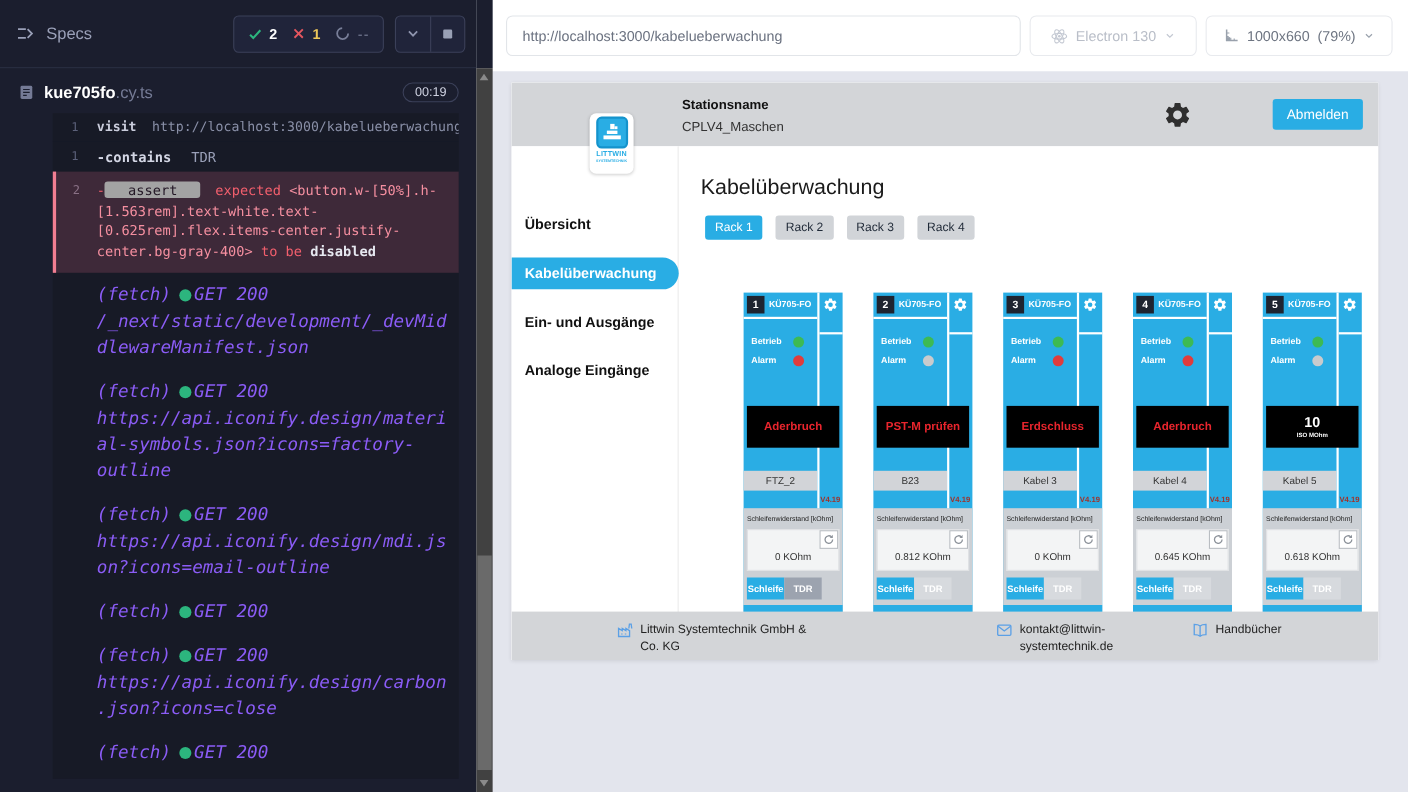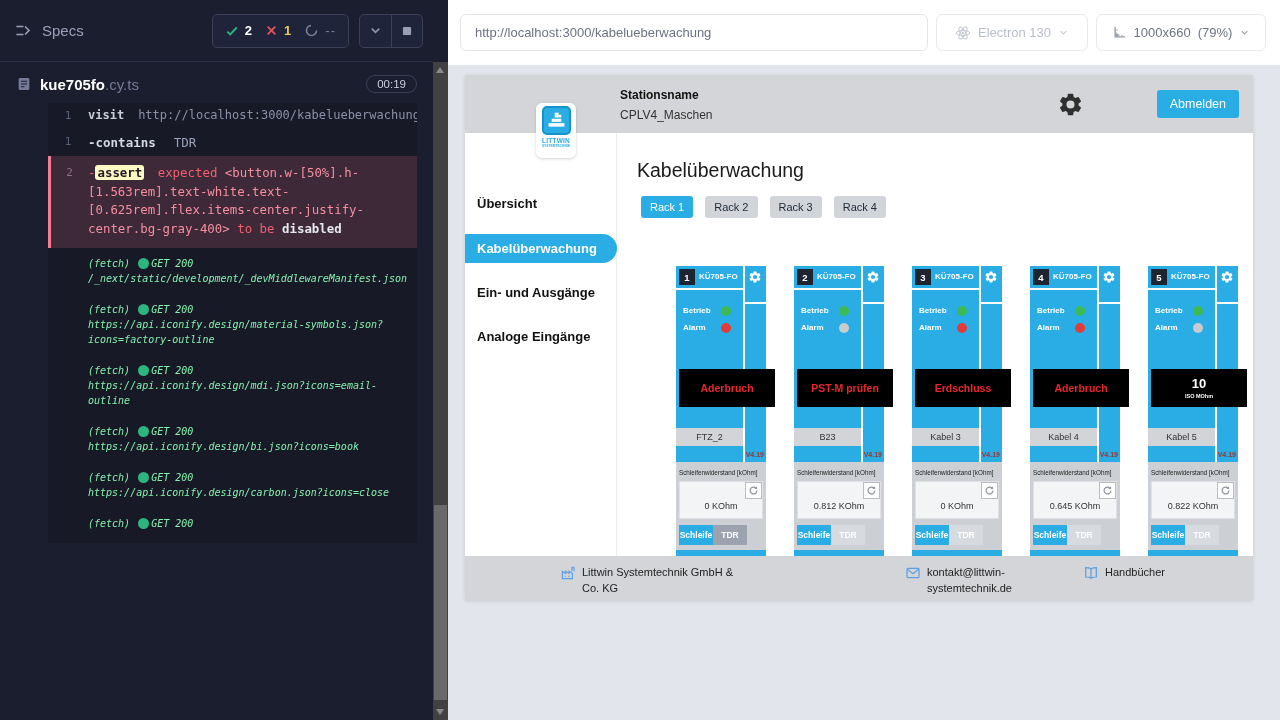--- a/index.html
+++ b/index.html
@@ -28,25 +28,25 @@
 .code-visit .cmd{font-weight:bold;color:#c9ccdb}
 .code-visit .arg{color:#8a90a8;margin-left:14px}
 .section-row{display:flex;align-items:center;gap:8px;margin:13px 0 7px 18px;color:#9aa0b8;font-size:11px;font-weight:bold;letter-spacing:.4px;cursor:pointer}
 .log-block{margin:0 16px 0 48px;background:#171a26;padding-bottom:4px}
 .cmd-row{display:flex;padding:6px 8px 6px 0;font-size:12.5px}
 .cmd-row .cname{font-weight:bold;color:#d3d6e4}
 .cmd-row .carg{color:#9aa0b8;margin-left:18px}
 .assert-row{display:flex;background:#3e2939;border-left:3px solid #f27e92;padding:8px 8px 10px 0}
 .assert-row .lnum2{width:37px;text-align:center;color:#8a7186;font-size:11px;flex:none;padding-top:2px}
 .amsg{flex:1;font-size:12.4px;line-height:1.5;overflow-wrap:break-word;word-break:break-word;padding-right:4px}
-.badge{background:#fef9c3;color:#241826;font-weight:bold;border-radius:3px;padding:0 2px;margin-right:6px}
+.badge{background:#a3a3a3;color:#241826;font-weight:normal;border-radius:3px;padding:0 21px;margin-right:6px}
 .ared{color:#f25f6d}
 .atarget{color:#f58fa0;font-weight:normal}
 .astate{color:#e6e8f0;font-weight:bold}
-.fetch-row{padding:8px 6px 8px 40px;font-size:10px;font-style:italic;color:#86efac;line-height:1.5}
+.fetch-row{padding:8px 6px 8px 40px;font-size:16px;font-style:italic;color:#8b5cf6;line-height:1.5}
 .fetch-head{display:flex;align-items:center;gap:8px}
 .gdot{width:11px;height:11px;border-radius:50%;background:#2cb57e;display:inline-block;flex:none}
 .fetch-url{overflow-wrap:break-word;word-break:break-word}
 
 .rep-scroll{position:absolute;left:433px;top:62px;width:15px;height:658px;background:#414141}
 .rs-up{position:absolute;top:5px;left:3px;width:0;height:0;border-left:4.5px solid transparent;border-right:4.5px solid transparent;border-bottom:6px solid #8a8a8a}
 .rs-down{position:absolute;bottom:5px;left:3px;width:0;height:0;border-left:4.5px solid transparent;border-right:4.5px solid transparent;border-top:6px solid #8a8a8a}
 .rs-thumb{position:absolute;left:1px;top:443px;width:13px;height:195px;background:#6a6a6a}
 
 .right{position:absolute;left:448px;top:0;width:832px;height:720px}
@@ -79,21 +79,21 @@
 .card{position:relative;width:90px;height:307px;background:#2aade4;flex:none}
 .c-vline{position:absolute;left:67px;top:0;width:2px;height:196px;background:#fff;z-index:1}
 .c-hline1{position:absolute;left:0;top:22px;width:67px;height:2px;background:#fff}
 .c-hline2{position:absolute;left:69px;top:36px;width:21px;height:2px;background:#fff}
 .c-num{position:absolute;left:3px;top:3px;width:16px;height:16px;background:#1e2430;color:#fff;font-size:9.5px;font-weight:bold;display:flex;align-items:center;justify-content:center;z-index:2}
 .c-model{position:absolute;left:23px;top:6px;font-size:8px;font-weight:bold;color:#fff}
 .c-gear{position:absolute;left:72px;top:4px;z-index:2;cursor:pointer}
 .c-led{position:absolute;left:0;width:67px;height:11px}
 .c-led-label{position:absolute;left:7px;top:0;font-size:8px;font-weight:bold;color:#fff}
 .c-dot{position:absolute;left:45px;top:0;width:10px;height:10px;border-radius:50%}
-.c-display{position:absolute;left:3px;top:103px;width:96px;height:38px;background:#000;z-index:2;display:flex;flex-direction:column;align-items:center;justify-content:center}
+.c-display{position:absolute;left:3px;top:103px;width:84px;height:38px;background:#000;z-index:2;display:flex;flex-direction:column;align-items:center;justify-content:center}
 .c-alarm-text{color:#e8252d;font-weight:bold;font-size:10.5px}
 .c-val-big{color:#fff;font-weight:bold;font-size:13px;line-height:1.1}
 .c-val-sub{color:#fff;font-weight:bold;font-size:5.5px;margin-top:2px}
 .c-cable{position:absolute;left:0;top:162px;width:67px;height:18px;background:#d2d4d8;color:#333;font-size:9px;text-align:center;line-height:18px}
 .c-version{position:absolute;right:2px;top:185px;font-size:7px;font-weight:bold;color:#9e342c}
 .c-res{position:absolute;left:0;top:196px;width:90px;height:111px;background:#ccd0d5}
 .c-res-label{position:absolute;left:3px;top:7px;font-size:6.3px;color:#222}
 .c-vbox{position:absolute;left:3px;top:19px;width:84px;height:38px;background:#f3f4f5;border:1px solid #dfe1e4}
 .c-refresh{position:absolute;right:0;top:0;width:17px;height:17px;background:#fff;border:1px solid #b9bdc2;display:flex;align-items:center;justify-content:center;cursor:pointer;padding:0}
 .c-value{position:absolute;left:0;right:0;top:19px;text-align:center;font-size:9px;color:#333}
@@ -221,21 +221,20 @@
               <span style="margin-left: -6px;">GET 200</span>
             </div>
             <div class="fetch-url">https://api.iconify.design/mdi.json?icons=email-outline</div>
           </div>
           <div class="fetch-row codefont">
             <div class="fetch-head">
               <span>(fetch)</span>
               <span class="gdot"></span>
               <span style="margin-left: -6px;">GET 200</span>
             </div>
-            <div class="fetch-url">https://api.iconify.design/bi.json?icons=book</div>
           </div>
           <div class="fetch-row codefont">
             <div class="fetch-head">
               <span>(fetch)</span>
               <span class="gdot"></span>
               <span style="margin-left: -6px;">GET 200</span>
             </div>
             <div class="fetch-url">https://api.iconify.design/carbon.json?icons=close</div>
           </div>
           <div class="fetch-row codefont">
@@ -534,21 +533,21 @@
     <div class="c-version">V4.19</div>
     <div class="c-res">
       <div class="c-res-label">Schleifenwiderstand [kOhm]</div>
       <div class="c-vbox">
         <button class="c-refresh">
                       <svg width="11" height="11" viewBox="0 0 24 24">
                         <path fill="none" stroke="#8d939b" stroke-width="2.6" d="M19.5 12a7.5 7.5 0 1 1-2.2-5.3"></path>
                         <path fill="#8d939b" d="M19.8 2.5v6.2h-6.2z"></path>
                       </svg>
                     </button>
-        <span class="c-value">0.822 KOhm</span>
+        <span class="c-value">0.618 KOhm</span>
       </div>
       <div class="c-btns">
         <button class="c-btn loop">Schleife</button>
         <button class="c-btn tdr-light">TDR</button>
       </div>
       <div class="c-strip"></div>
     </div>
               </div>
             </div>
         </div>

